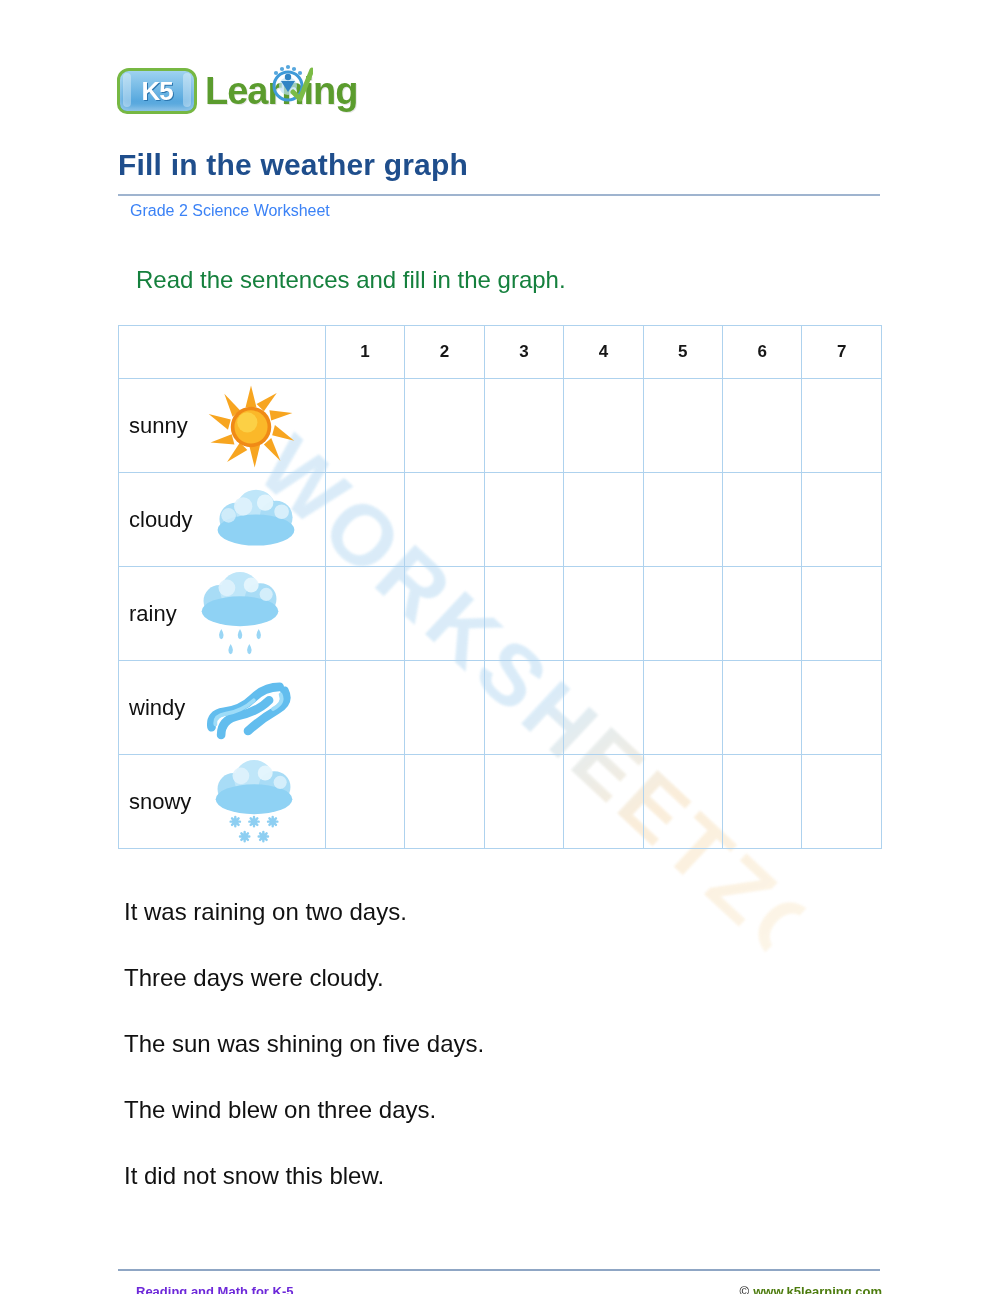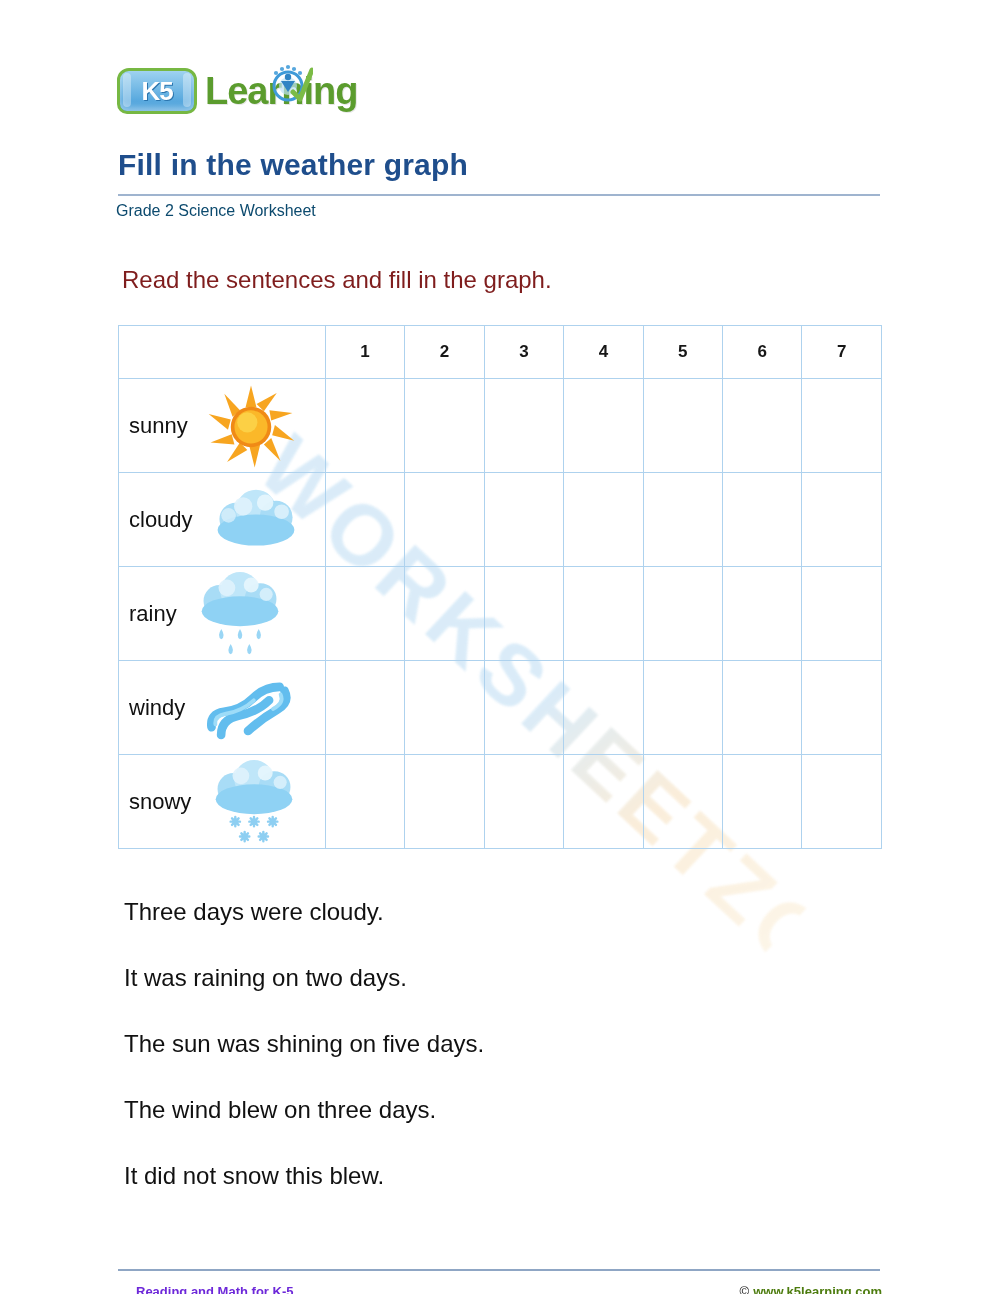--- a/index.html
+++ b/index.html
@@ -131,32 +131,32 @@
     position: absolute;
     left: 118px;
     top: 152px;
     width: 762px;
     height: 2px;
     background: #9fb4cf;
     z-index: 2;
   }
   .subtitle {
     position: absolute;
-    left: 116px;
+    left: 130px;
     top: 160px;
     font-size: 16px;
-    color: #0c4a6e;
+    color: #3b82f6;
     z-index: 2;
   }
   .instruction {
     position: absolute;
-    left: 122px;
+    left: 136px;
     top: 224px;
     font-size: 24px;
-    color: #7f1d1d;
+    color: #15803d;
     z-index: 2;
   }
 
   
   .graph-table {
     position: absolute;
     left: 118px;
     top: 283px;
     width: 764px;
     border-collapse: collapse;
@@ -474,22 +474,22 @@
         <td class="cell"></td>
         <td class="cell"></td>
         <td class="cell"></td>
         <td class="cell"></td>
         <td class="cell"></td>
       </tr>
     </tbody>
   </table>
 
   <div class="sentences">
+    <div class="sentence">It was raining on two days.</div>
     <div class="sentence">Three days were cloudy.</div>
-    <div class="sentence">It was raining on two days.</div>
     <div class="sentence">The sun was shining on five days.</div>
     <div class="sentence">The wind blew on three days.</div>
     <div class="sentence">It did not snow this blew.</div>
   </div>
 
   <div class="footer-rule"></div>
   <div class="footer-left">Reading and Math for K-5</div>
   <div class="footer-right">
     <span class="copy-mark">©</span>
     <a class="footer-link" href="#">www.k5learning.com</a>

